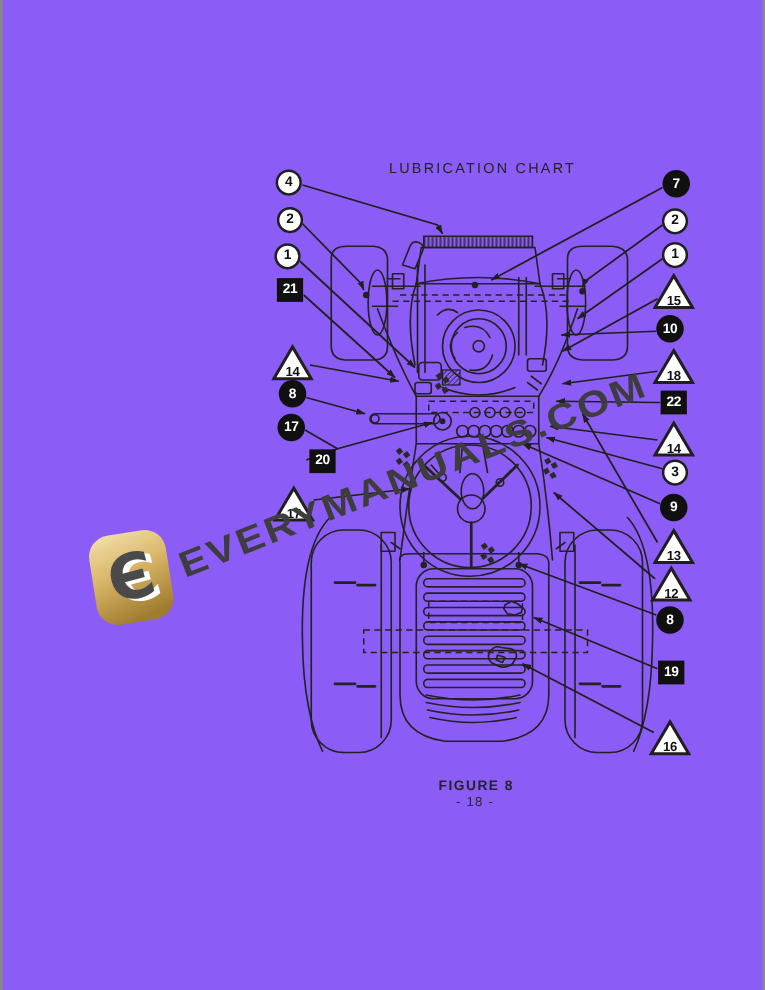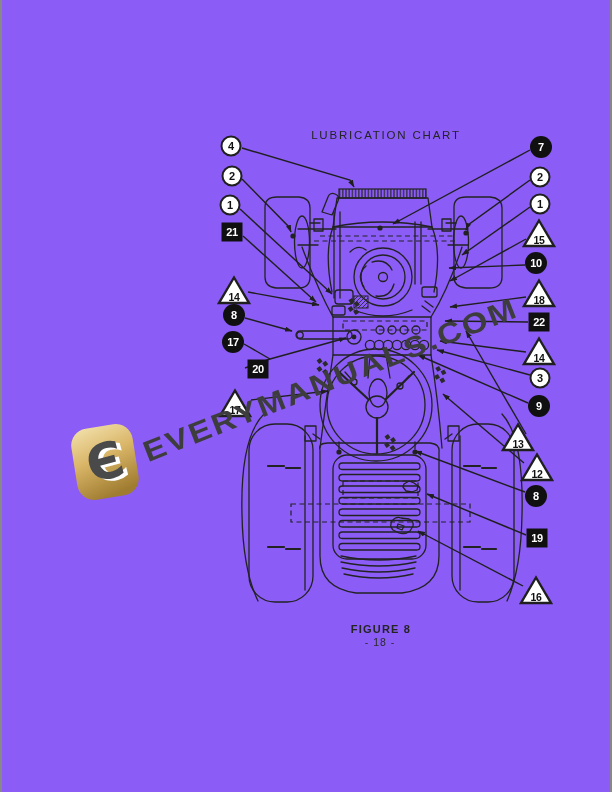--- a/index.html
+++ b/index.html
@@ -277,21 +277,21 @@
           <polygon points="17,2.5 32,28 2,28" fill="#ffffff" stroke="#1f1f1f" stroke-width="2.4"></polygon>
           <text class="tri-label" x="17" y="26" text-anchor="middle">14</text>
         </svg>
       </div>
       <div class="callout circle" style="left: 538px; top: 378px;">
         <span>3</span>
       </div>
       <div class="callout circle-filled" style="left: 537px; top: 406px;">
         <span>9</span>
       </div>
-      <div class="callout triangle" style="left: 516px; top: 437px;">
+      <div class="callout triangle" style="left: 537px; top: 437px;">
         <svg viewBox="0 0 34 30" width="34" height="30">
           <polygon points="17,2.5 32,28 2,28" fill="#ffffff" stroke="#1f1f1f" stroke-width="2.4"></polygon>
           <text class="tri-label" x="17" y="26" text-anchor="middle">13</text>
         </svg>
       </div>
       <div class="callout triangle" style="left: 535px; top: 467px;">
         <svg viewBox="0 0 34 30" width="34" height="30">
           <polygon points="17,2.5 32,28 2,28" fill="#ffffff" stroke="#1f1f1f" stroke-width="2.4"></polygon>
           <text class="tri-label" x="17" y="26" text-anchor="middle">12</text>
         </svg>

